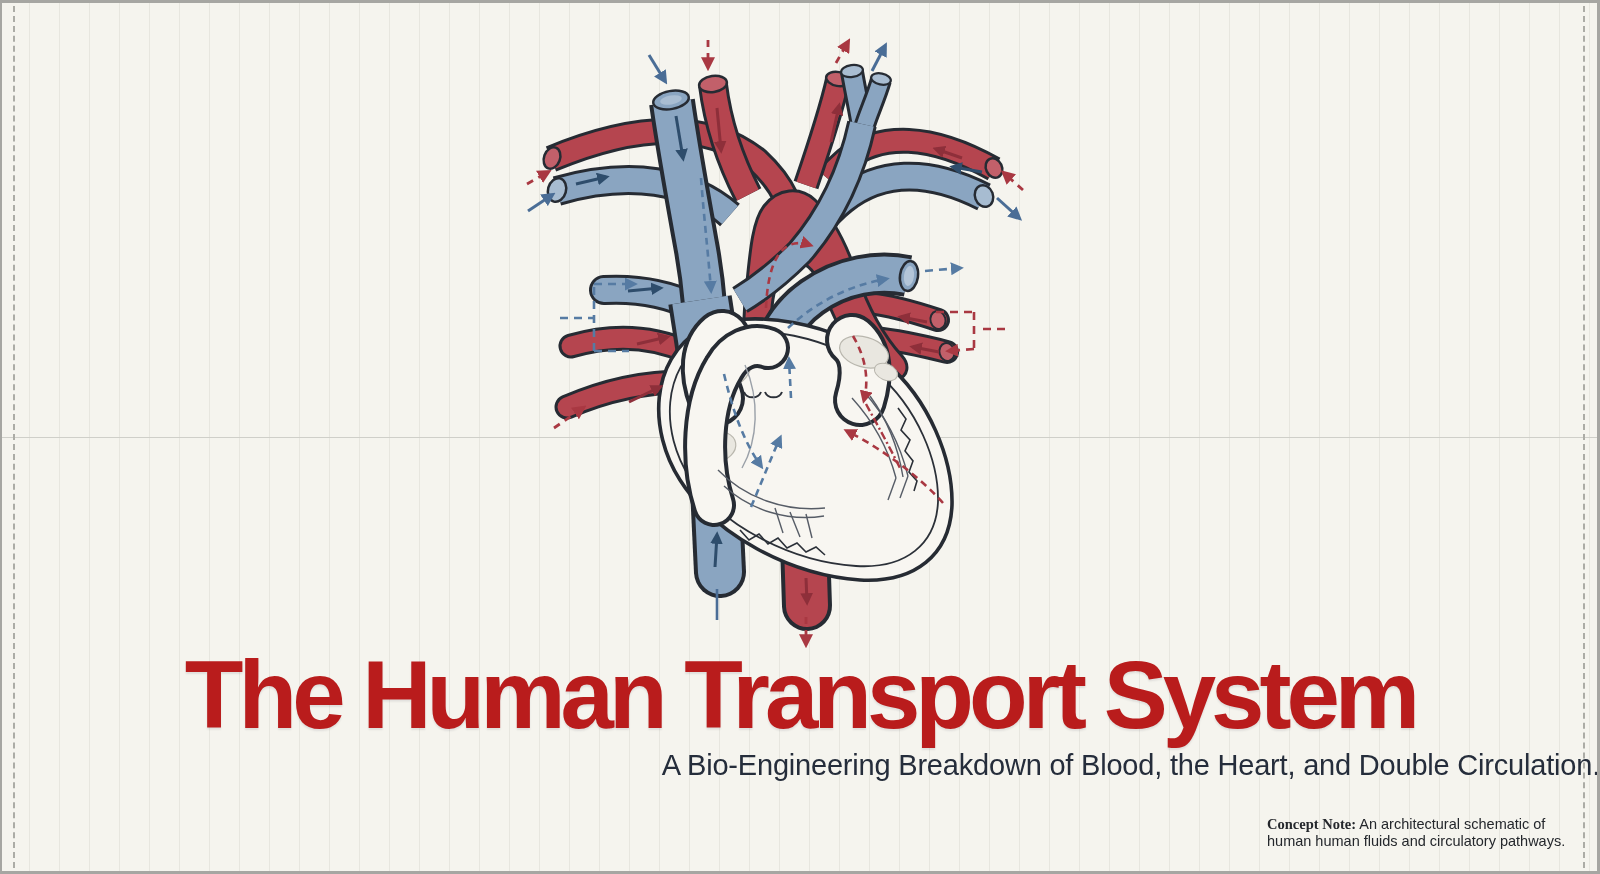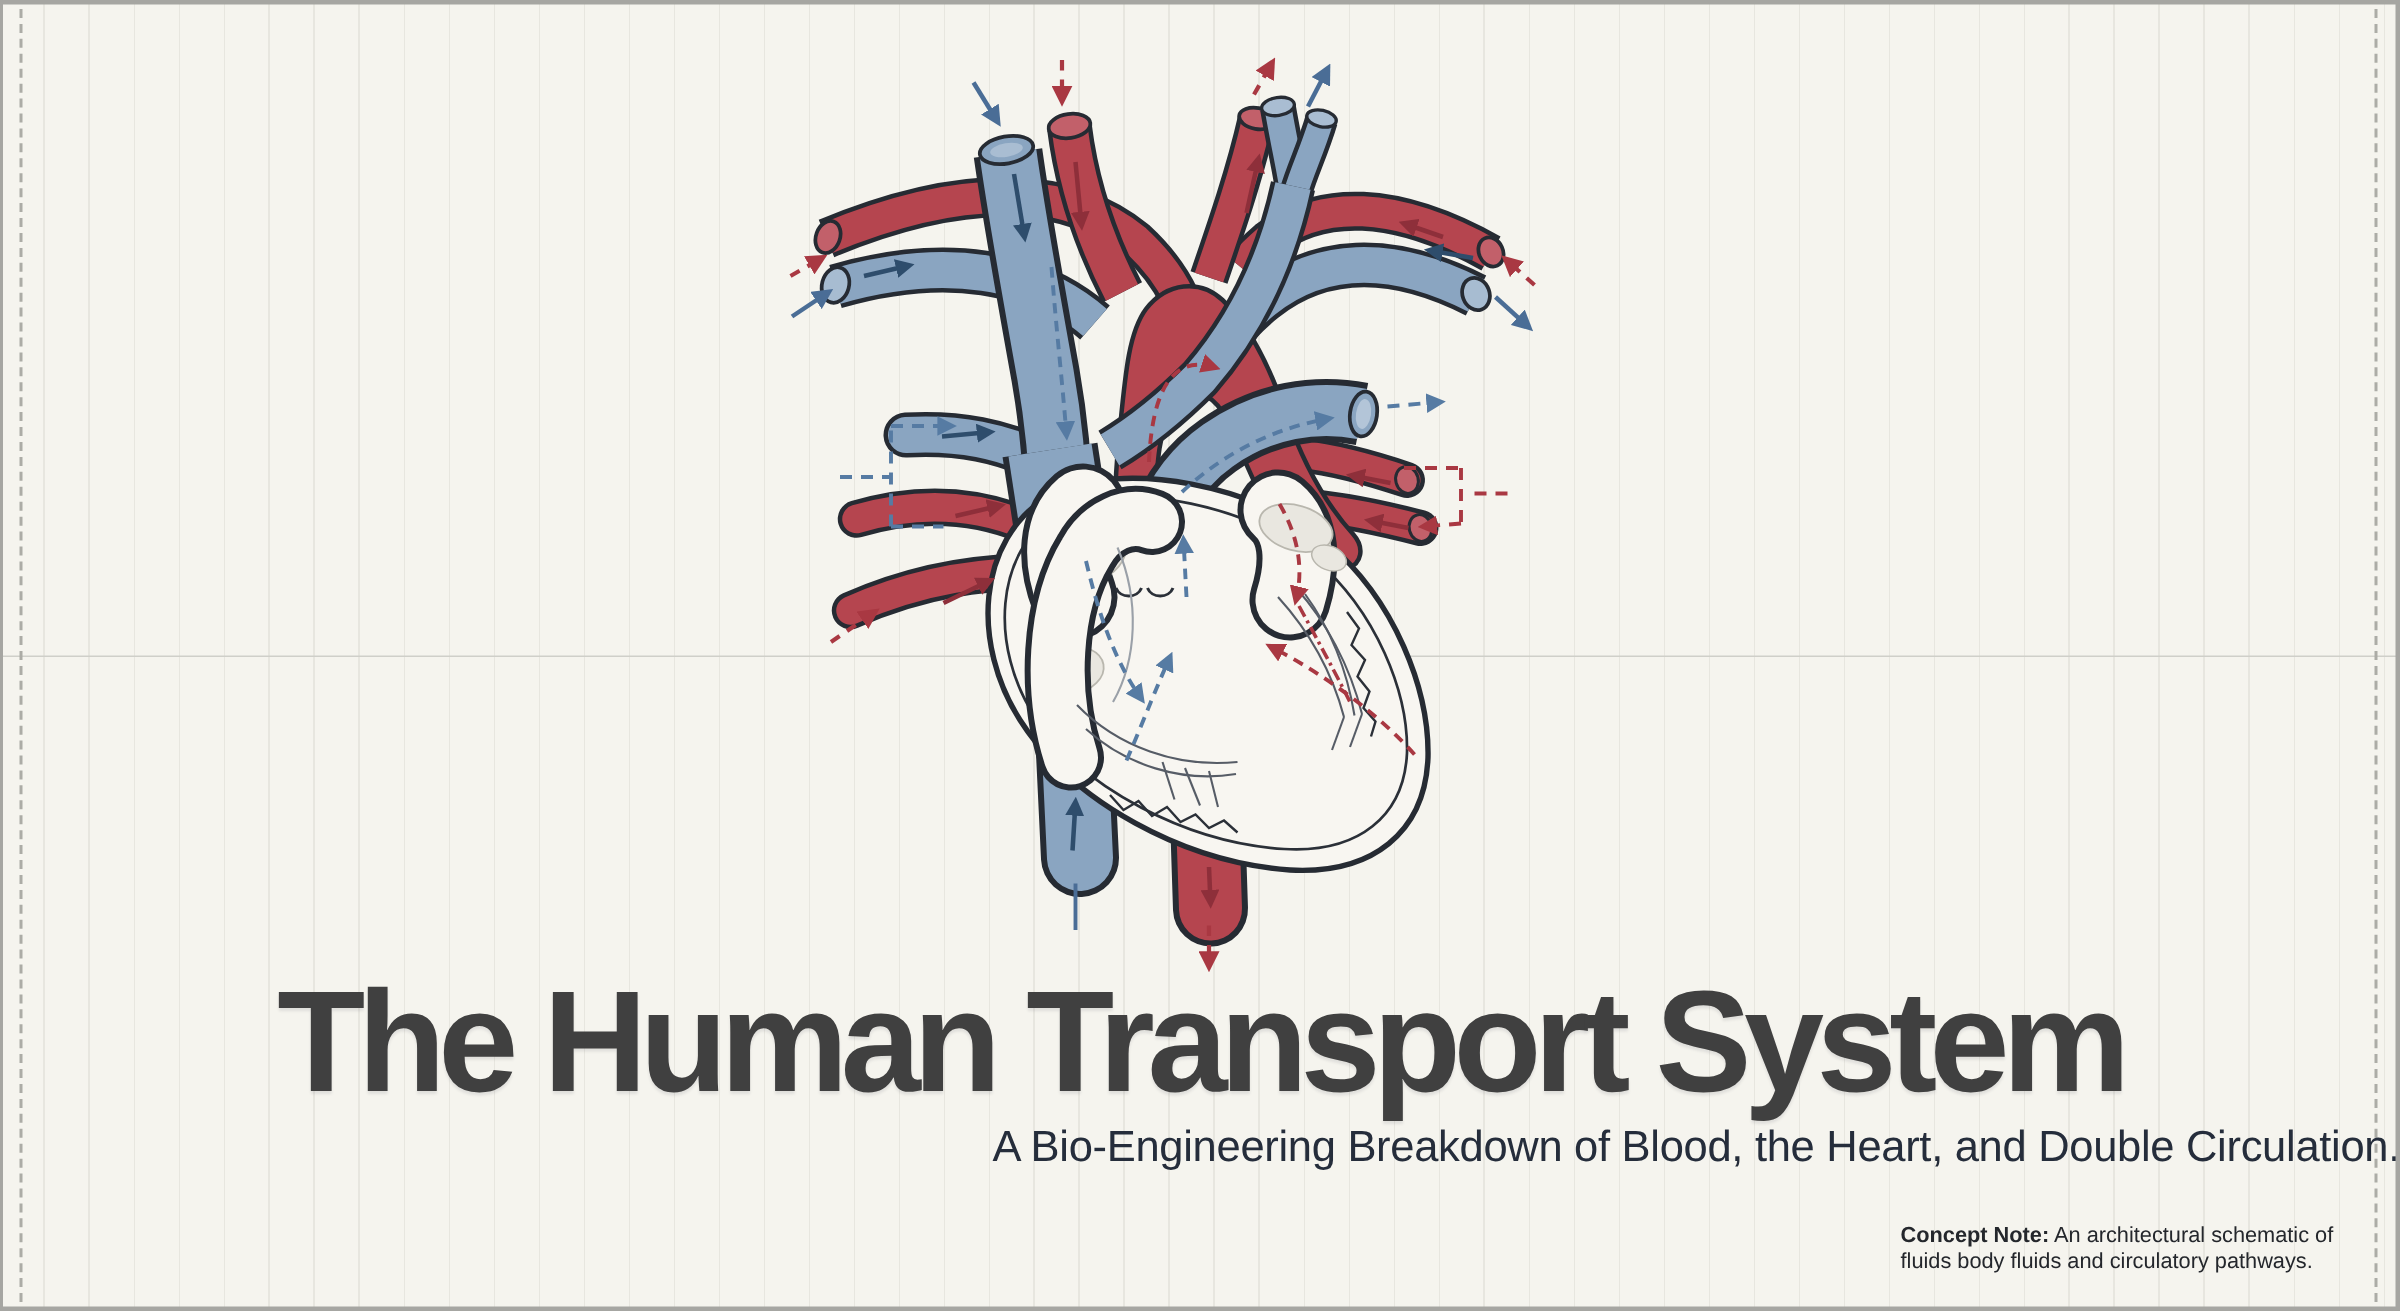--- a/index.html
+++ b/index.html
@@ -12,33 +12,33 @@
     background-image:repeating-linear-gradient(90deg,transparent 0px,transparent 29px,#e7e6df 29px,#e7e6df 30px);
   }
   .midline{position:absolute;left:0;right:0;top:437px;height:1px;background:#cfcfc9;}
   .margin-dash{position:absolute;top:6px;bottom:6px;width:0;border-left:2px dashed #acaca6;}
   .margin-dash.left{left:13px;}
   .margin-dash.right{left:1583px;}
   .frame-border{position:absolute;inset:0;border:3px solid #a6a6a2;border-left-width:2px;pointer-events:none;z-index:50;}
   .art{position:absolute;inset:0;}
   .title{
     position:absolute;top:647px;left:0;width:100%;text-align:center;margin:0;
-    font-size:96px;font-weight:bold;letter-spacing:-5px;color:#404040;line-height:1;
+    font-size:96px;font-weight:bold;letter-spacing:-5px;color:#b91c1c;line-height:1;
     text-shadow:0 2px 2px rgba(40,40,60,0.10);
   }
   .subtitle{
     position:absolute;top:750px;left:0;width:100%;text-align:right;margin:0;
     font-size:29px;font-weight:400;letter-spacing:-0.2px;color:#252d3b;line-height:1.1;
   }
   .note{
     position:absolute;top:816px;right:33px;width:300px;
     font-size:14.5px;line-height:1.18;color:#24272c;text-align:left;
   }
   .note-line{display:block;}
-  .note b{font-weight:bold;}
+  .note b{font-weight:bold;font-family:Liberation Serif, serif;}
 </style>
 </head>
 <body>
 
 <div class="canvas">
   <div class="grid-layer"></div>
   <div class="midline"></div>
   <div class="margin-dash left"></div>
   <div class="margin-dash right"></div>
 
@@ -247,17 +247,17 @@
         <path d="M 983,329 L 1007,329"></path>
       </g>
     </g>
   </svg>
 
   <h1 class="title">The Human Transport System</h1>
   <p class="subtitle">A Bio-Engineering Breakdown of Blood, the Heart, and Double Circulation.</p>
 
   <div class="note">
     <span class="note-line"><b>Concept Note:</b> <span>An architectural schematic of</span></span>
-    <span class="note-line">fluids body fluids and circulatory pathways.</span>
+    <span class="note-line">human human fluids and circulatory pathways.</span>
   </div>
 
   <div class="frame-border"></div>
 </div>
 
 </body></html>

